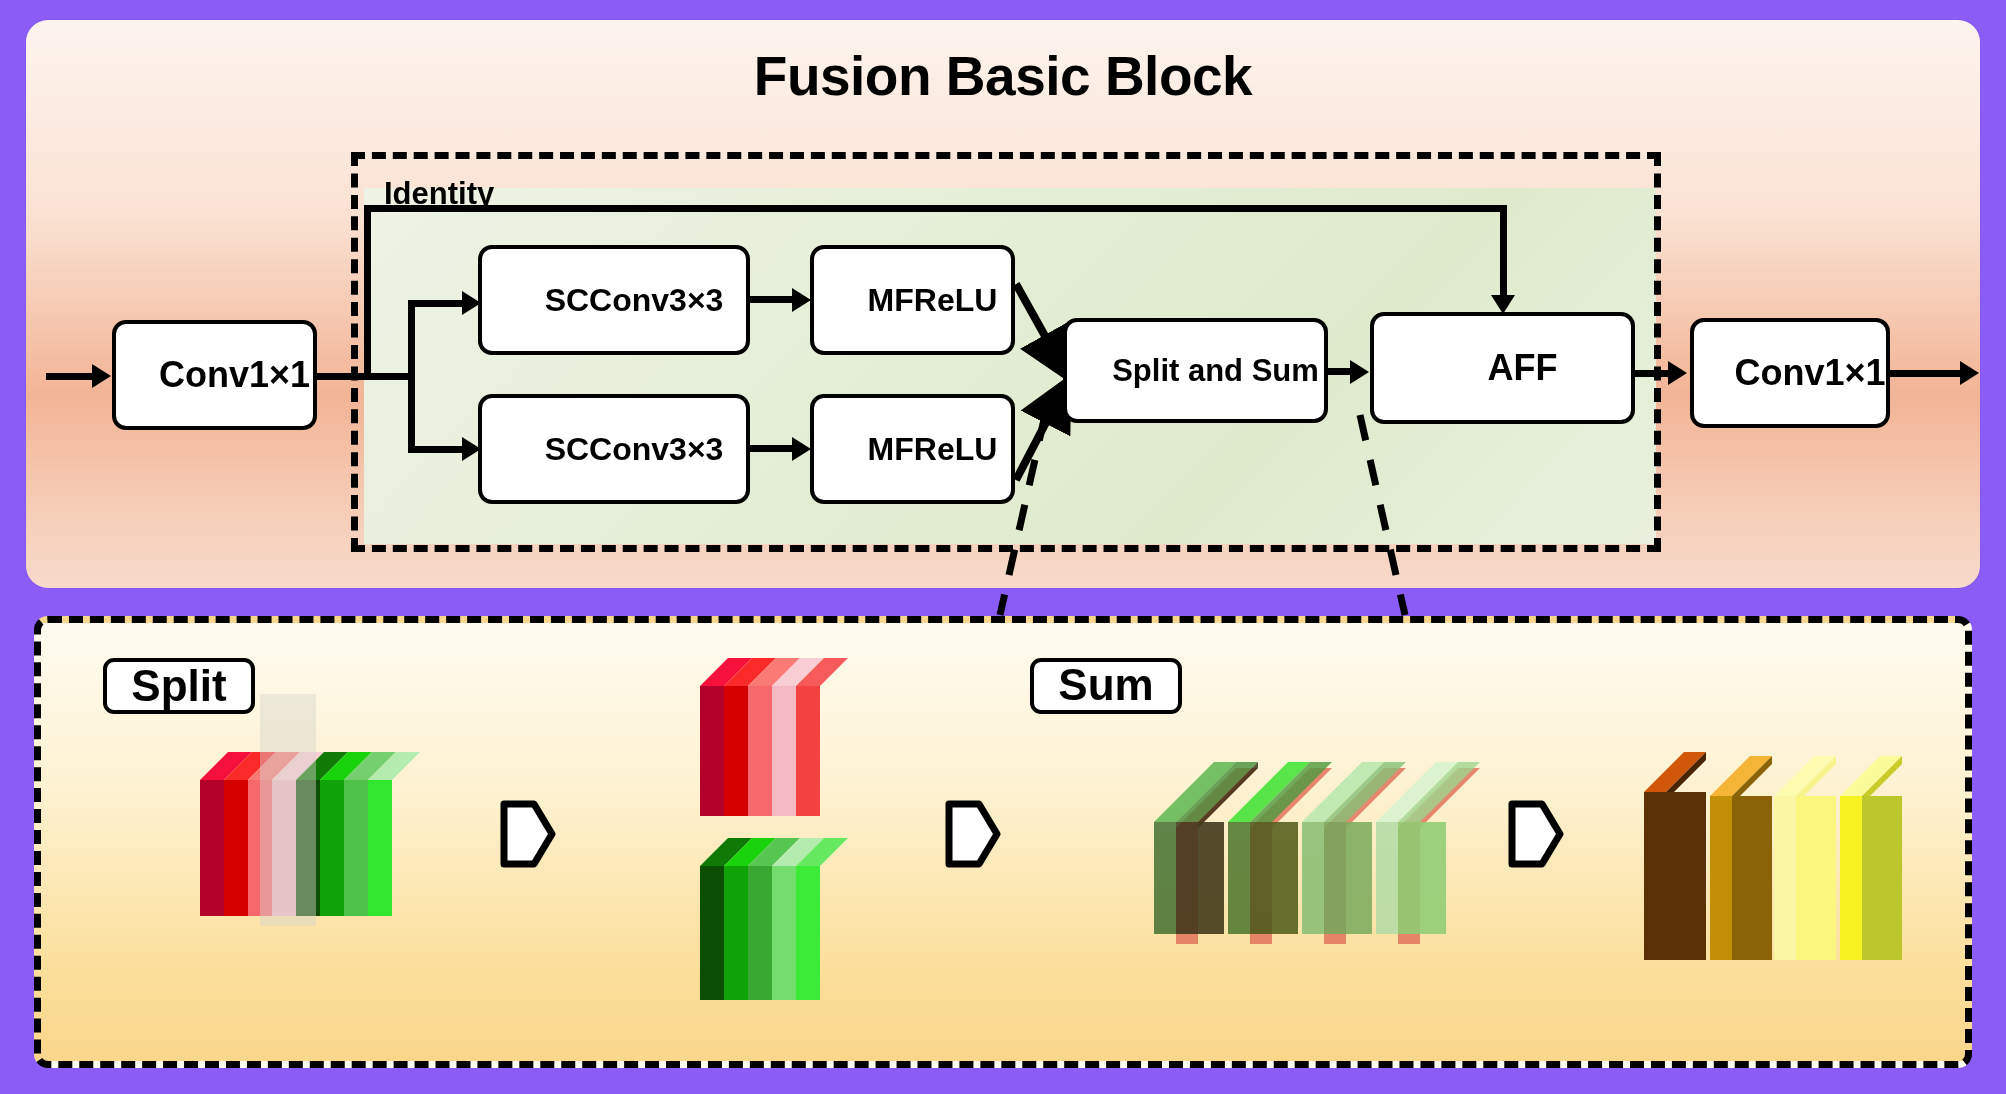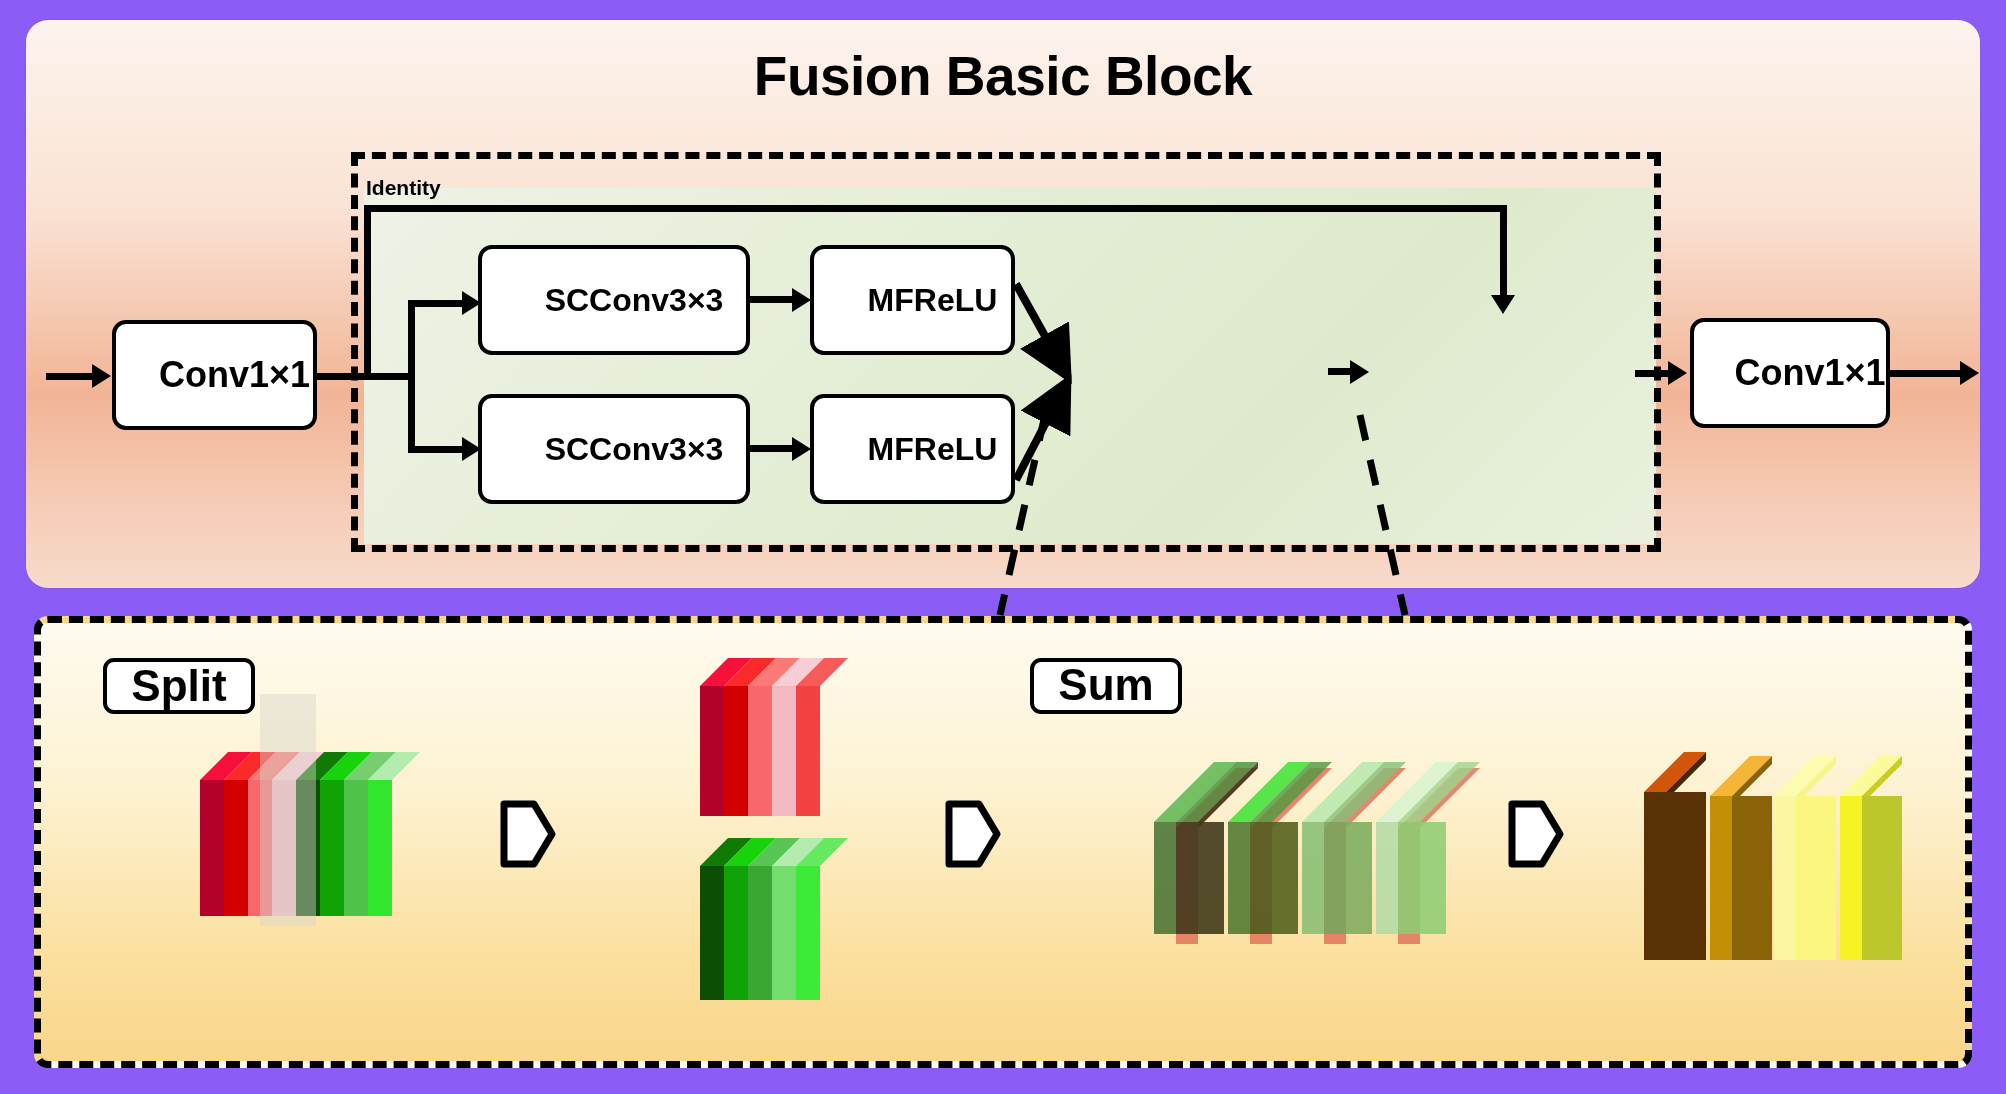--- a/index.html
+++ b/index.html
@@ -15,21 +15,21 @@
   #title{position:absolute;left:0;top:24px;width:100%;text-align:center;
     font-size:55px;font-weight:bold;color:#000;letter-spacing:-.5px;
     font-family:"Liberation Sans", sans-serif;}
 
   
   #identity-box{position:absolute;left:351px;top:152px;width:1310px;height:400px;
     border:7px dashed #000;box-sizing:border-box;}
   #identity-inner{position:absolute;left:364px;top:188px;width:1292px;height:356px;
     background:linear-gradient(135deg,#eef3e6 0%,#e3edd4 45%,#dfeacd 70%,#e9f1de 100%);
     z-index:0;}
-  #identity-label{position:absolute;left:366px;top:176px;font-size:21px;font-weight:bold;color:#000;z-index:6;}
+  #identity-label{position:absolute;left:384px;top:176px;font-size:31px;font-weight:bold;color:#000;z-index:6;}
 
   
   .node{position:absolute;background:#fff;border:4px solid #000;border-radius:14px;
     display:flex;align-items:center;justify-content:center;
     font-weight:bold;color:#000;z-index:5;box-sizing:border-box;padding-left:40px;}
 
   
   .ln{position:absolute;background:#000;z-index:4;}
   .arrow-r{position:absolute;width:0;height:0;border-top:12px solid transparent;
     border-bottom:12px solid transparent;border-left:19px solid #000;z-index:4;}
@@ -106,23 +106,29 @@
   <svg style="position:absolute;left:1000px;top:280px;width:90px;height:230px;z-index:4;overflow:visible;">
     <defs>
       <marker id="ah" markerWidth="7" markerHeight="7" refX="5" refY="3.5" orient="auto">
         <polygon points="0 0, 7 3.5, 0 7" fill="#000"></polygon>
       </marker>
     </defs>
     <line x1="16" y1="4" x2="64" y2="90" stroke="#000" stroke-width="8" marker-end="url(#ah)"></line>
     <line x1="16" y1="200" x2="64" y2="108" stroke="#000" stroke-width="8" marker-end="url(#ah)"></line>
   </svg>
 
+  <div class="node" style="left:1063px;top:318px;width:265px;height:105px;font-size:31px;">
+    <span>Split and Sum</span>
+  </div>
   <div class="ln" style="left:1328px;top:368px;width:27px;height:7px;"></div>
   <div class="arrow-r" style="left:1350px;top:360px;"></div>
 
+  <div class="node" style="left:1370px;top:312px;width:265px;height:112px;font-size:36px;">
+    <span>AFF</span>
+  </div>
   <div class="ln" style="left:1635px;top:370px;width:38px;height:7px;"></div>
   <div class="arrow-r" style="left:1668px;top:361px;"></div>
 
   <div class="node" style="left:1690px;top:318px;width:200px;height:110px;font-size:36px;">
     <span>Conv1×1</span>
   </div>
   <div class="ln" style="left:1890px;top:370px;width:75px;height:7px;"></div>
   <div class="arrow-r" style="left:1960px;top:361px;"></div>
 
   <svg style="position:absolute;left:1000px;top:400px;width:450px;height:230px;z-index:9;overflow:visible;">

